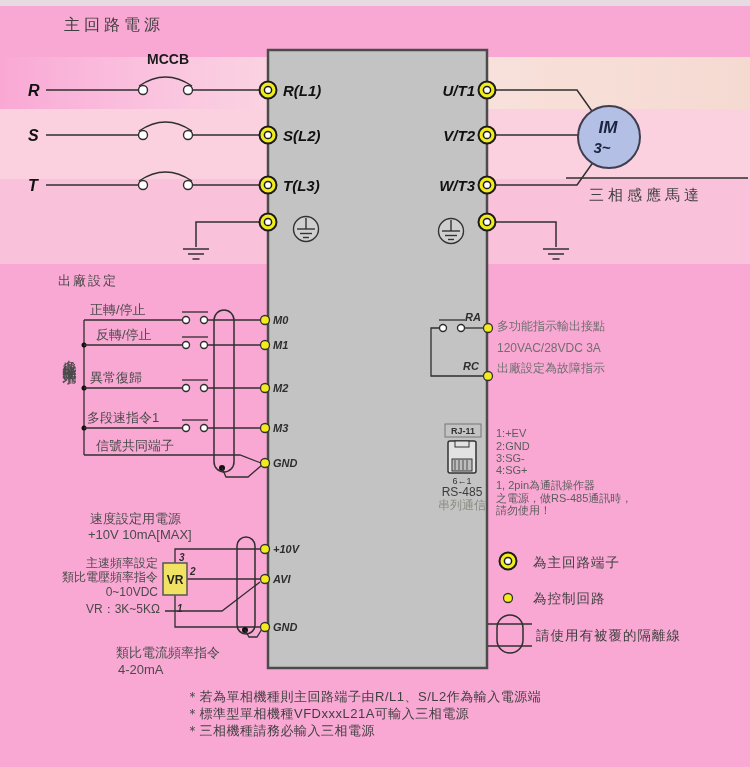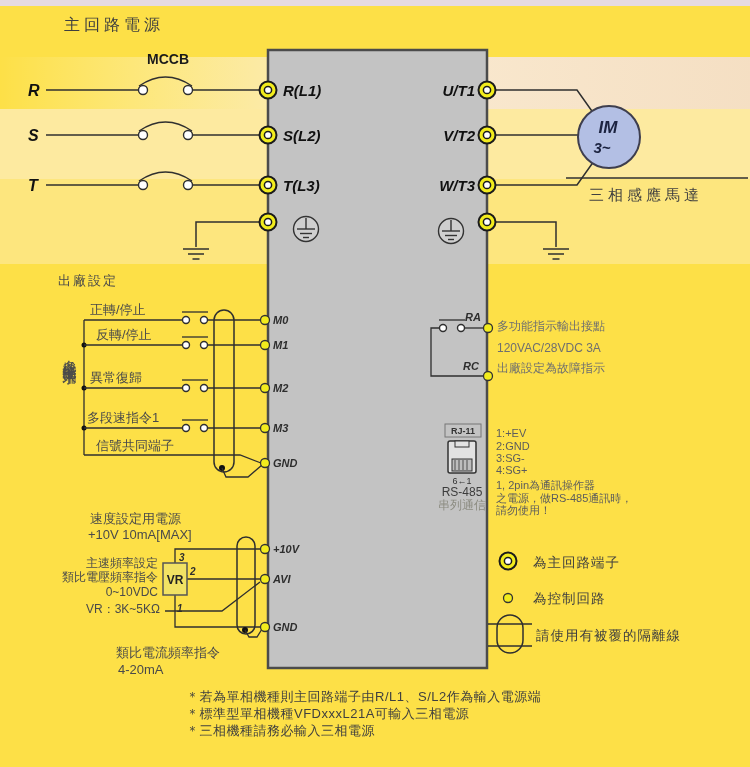--- a/index.html
+++ b/index.html
@@ -1,16 +1,16 @@
 <!DOCTYPE html>
 <html><head>
 <meta charset="utf-8">
 <style>
   html,body{margin:0;padding:0;background:#fff;}
-  .stage{position:relative;width:750px;height:767px;overflow:hidden;background:#fde047;
+  .stage{position:relative;width:750px;height:767px;overflow:hidden;background:#f9a8d4;
          font-family:"Liberation Sans","DejaVu Sans",sans-serif;}
   svg text{font-family:"Liberation Sans","DejaVu Sans",sans-serif;}
   .title{font-size:16px;letter-spacing:4px;fill:#3f3f3f;}
   .mccb{font-size:14px;font-weight:bold;fill:#1a1a1a;}
   .phase{font-size:16px;font-weight:bold;font-style:italic;fill:#111;}
   .term{font-size:15px;font-weight:bold;font-style:italic;fill:#101010;}
   .ctl{font-size:11px;font-style:italic;font-weight:bold;fill:#2e2e2e;}
   .cjk13{font-size:13px;fill:#4a4a4a;}
   .cjk13s{font-size:13px;letter-spacing:2px;fill:#4a4a4a;}
   .cjk12{font-size:12px;fill:#4a4a4a;}

